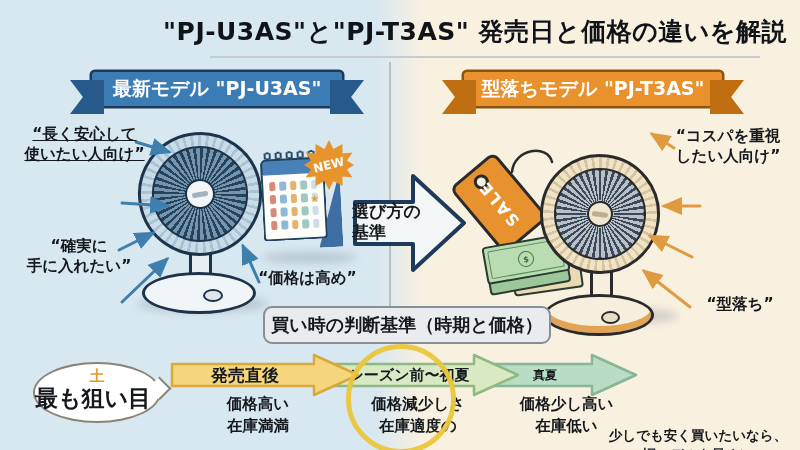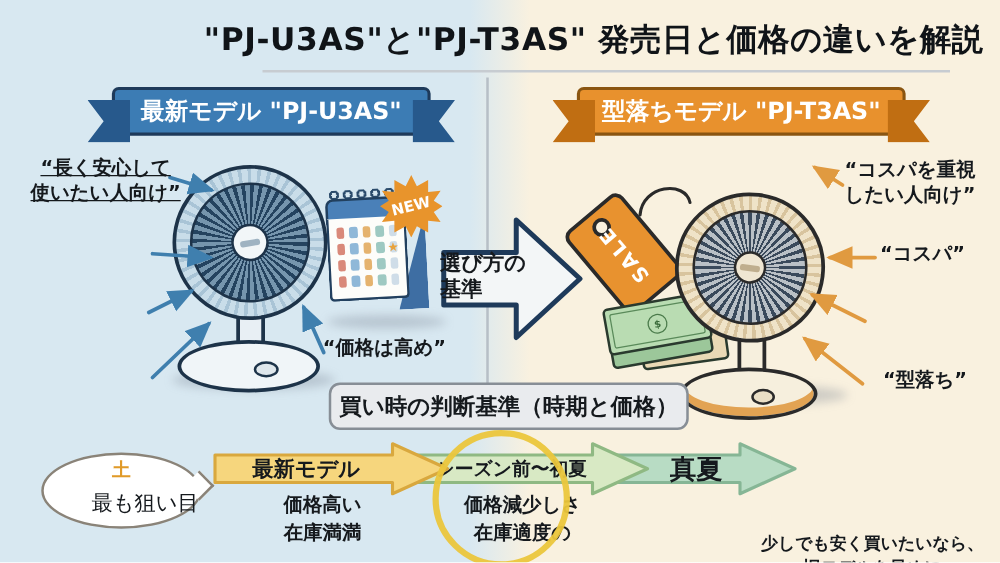--- a/index.html
+++ b/index.html
@@ -71,21 +71,21 @@
     display:flex;align-items:center;justify-content:center;font-size:18px;font-weight:800;z-index:8;}
   
   .stage{top:352px;height:46px;}
   .stage-label{position:absolute;top:0;height:46px;display:flex;align-items:center;justify-content:center;font-weight:800;}
   .note{top:394px;white-space:pre-line;text-align:center;font-weight:700;font-size:15.5px;line-height:1.4;z-index:9;}
   .highlight-ring{left:346px;top:344px;width:100px;height:100px;border:5px solid rgba(235,198,60,.95);border-radius:50%;z-index:30;}
   
   .bubble{left:33px;top:362px;width:124px;height:57px;background:#fff;border:2.5px solid #8a8378;border-radius:50%;z-index:9;}
   .bubble-tail{position:absolute;right:-9px;top:16px;width:15px;height:15px;background:#fff;border-right:2.5px solid #8a8378;border-top:2.5px solid #8a8378;transform:rotate(45deg);}
   .bubble-mark{position:absolute;top:3px;left:0;right:0;text-align:center;font-size:15px;font-weight:800;color:#e09a28;}
-  .bubble-label{position:absolute;bottom:7px;left:0;right:0;text-align:right;font-size:17px;font-weight:400;}
+  .bubble-label{position:absolute;bottom:7px;left:0;right:0;text-align:left;font-size:23px;font-weight:700;}
   .tip{left:598px;top:382px;width:200px;text-align:center;font-weight:700;font-size:13.5px;line-height:1.4;white-space:pre-line;z-index:9;margin-top:44px;}
   .tip .exclaim{color:#e8912d;}
   .arrow-layer{left:0;top:0;z-index:5;pointer-events:none;}
 </style>
 </head>
 <body>
 
 <div class="canvas">
 
   <div class="abs title">"PJ-U3AS"と"PJ-T3AS" 発売日と価格の違いを解説</div>
@@ -208,54 +208,57 @@
     <g stroke="#e09a40" stroke-width="3" stroke-linecap="round">
       <line x1="674" y1="148" x2="652" y2="134" marker-end="url(#mo)"></line>
       <line x1="700" y1="206" x2="664" y2="206" marker-end="url(#mo)"></line>
       <line x1="692" y1="257" x2="650" y2="236" marker-end="url(#mo)"></line>
       <line x1="690" y1="307" x2="644" y2="271" marker-end="url(#mo)"></line>
     </g>
   </svg>
 
   <div class="abs ann" style="left:12px;top:124px;width:145px;text-decoration:underline;">“長く安心して
 使いたい人向け”</div>
+  <div class="abs ann" style="left:14px;top:236px;width:130px;">“確実に
+手に入れたい”</div>
   <div class="abs ann" style="left:250px;top:268px;width:115px;">“価格は高め”</div>
 
   <div class="abs ann" style="left:658px;top:126px;width:140px;">“コスパを重視
 したい人向け”</div>
-  <div class="abs ann" style="left:688px;top:193px;width:100px;">“コスパ”</div>
   <div class="abs ann" style="left:684px;top:294px;width:112px;">“型落ち”</div>
 
   <div class="abs timing-banner">
     <span>買い時の判断基準（時期と価格）</span>
   </div>
 
   <div class="abs stage" style="left:170px;width:192px;z-index:13;">
     <svg width="192" height="46">
       <path d="M2,12 H144 V3 L188,23 L144,43 V34 H2 Z" fill="#f6d67d" stroke="#d9a83e" stroke-width="2.5" stroke-linejoin="round"></path>
     </svg>
-    <div class="stage-label" style="left:0;width:150px;font-size:17px;">最新モデル</div>
+    <div class="stage-label" style="left:0;width:150px;font-size:17px;">発売直後</div>
   </div>
   <div class="abs stage" style="left:330px;width:192px;z-index:12;">
     <svg width="192" height="46">
       <path d="M2,12 H144 V3 L188,23 L144,43 V34 H2 Z" fill="#d8e9c4" stroke="#8fb983" stroke-width="2.5" stroke-linejoin="round"></path>
     </svg>
     <div class="stage-label" style="left:0;width:158px;font-size:15px;">シーズン前〜初夏</div>
   </div>
   <div class="abs stage" style="left:490px;width:150px;z-index:11;">
     <svg width="150" height="46">
       <path d="M2,12 H102 V3 L146,23 L102,43 V34 H2 Z" fill="#b8dcc4" stroke="#86b695" stroke-width="2.5" stroke-linejoin="round"></path>
     </svg>
-    <div class="stage-label" style="left:12px;width:110px;font-size:21px;">真夏</div>
+    <div class="stage-label" style="left:0;width:110px;font-size:12px;">真夏</div>
   </div>
 
   <div class="abs note" style="left:178px;width:160px;">価格高い
 在庫満満</div>
   <div class="abs note" style="left:338px;width:160px;">価格減少しさ
 在庫適度の</div>
+  <div class="abs note" style="left:494px;width:145px;">価格少し高い
+在庫低い</div>
 
   <div class="abs highlight-ring"></div>
 
   <div class="abs bubble">
     <div class="bubble-tail"></div>
     <div class="bubble-mark">土</div>
     <div class="bubble-label">最も狙い目</div>
   </div>
 
   <div class="abs tip"><span>少しでも安く買いたいなら、

